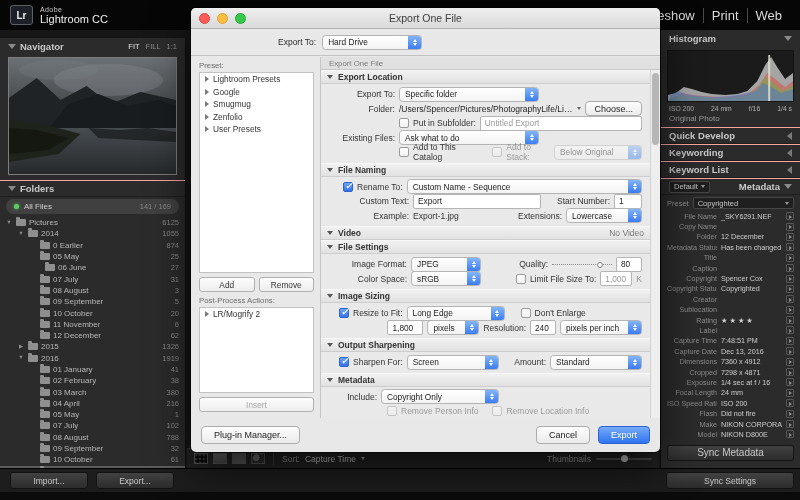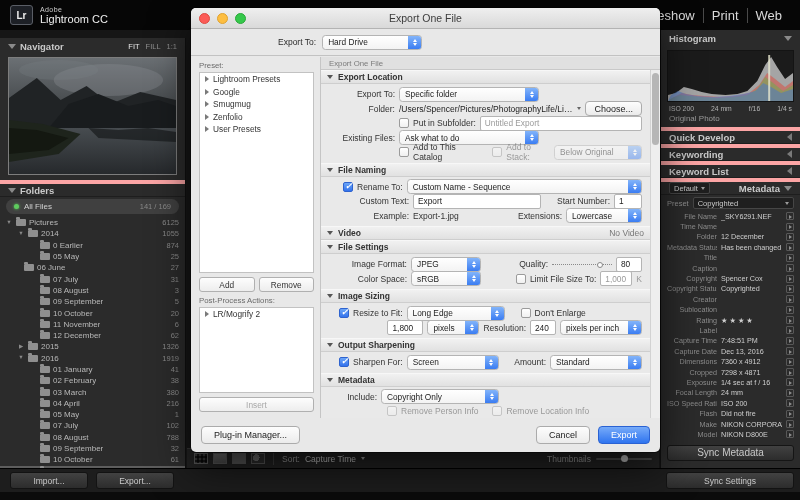--- a/index.html
+++ b/index.html
@@ -13,21 +13,21 @@
 .brand-top{font-size:7px;color:#cfcfcf;letter-spacing:.4px;}
 .brand-bottom{font-size:11px;color:#f0f0f0;}
 .modules{display:flex;align-items:center;font-size:13px;color:#d9d9d9;}
 .module{padding:0 8px;cursor:default;white-space:nowrap;}
 .module+.module{border-left:1px solid #4a4a4a;}
 
 
 .phead{height:17px;display:flex;align-items:center;gap:4px;padding:0 8px;font-size:9.5px;color:#c9c9c9;font-weight:bold;}
 .tri-d{width:0;height:0;border-left:4px solid transparent;border-right:4px solid transparent;border-top:5px solid #8a8a8a;flex:none;}
 .tri-left{width:0;height:0;border-top:4px solid transparent;border-bottom:4px solid transparent;border-right:5px solid #7a7a7a;flex:none;margin-left:auto;}
-.rhead{border-top:4px solid #fca5a5;border-bottom:1px solid #1e1e1e;}
+.rhead{border-top:1px solid #fca5a5;border-bottom:1px solid #1e1e1e;}
 
 
 .lpanel{position:absolute;left:0;top:30px;width:186px;height:438px;background:#2b2b2b;border-right:1px solid #101010;overflow:hidden;margin-top:8px;}
 .nav-opts{margin-left:auto;font-size:7.5px;color:#8f8f8f;font-weight:normal;display:flex;gap:6px;}
 .nav-opts .on{color:#e8e8e8;}
 .thumb{margin:2px 8px 5px;height:118px;border:1px solid #7d7d7d;background:#3c4043;position:relative;overflow:hidden;}
 .thumb svg{position:absolute;left:0;top:0;width:100%;height:100%;}
 .allfiles{margin:2px 6px 3px;height:15px;border-radius:8px;background:#404040;display:flex;align-items:center;gap:5px;padding:0 8px;font-size:8px;color:#d2d2d2;}
 .green-dot{width:5px;height:5px;border-radius:50%;background:#5ecb5e;box-shadow:0 0 3px #5ecb5e;flex:none;}
 .af-count{margin-left:auto;color:#8a8a8a;font-size:7.5px;}
@@ -222,21 +222,21 @@
           <span class="fcount">874</span>
         </div>
 
         <div class="trow" style="padding-left: 29px;">
           <span class="twisty"></span>
           <i class="ficon"></i>
           <span class="flabel">05 May</span>
           <span class="fcount">25</span>
         </div>
 
-        <div class="trow" style="padding-left: 13px;">
+        <div class="trow" style="padding-left: 34px;">
           <span class="twisty"></span>
           <i class="ficon"></i>
           <span class="flabel">06 June</span>
           <span class="fcount">27</span>
         </div>
 
         <div class="trow" style="padding-left: 29px;">
           <span class="twisty"></span>
           <i class="ficon"></i>
           <span class="flabel">07 July</span>
@@ -424,21 +424,21 @@
     </div>
     <div>
 
         <div class="mrow">
           <span class="mlab">File Name</span>
           <span class="mval">_SKY6291.NEF</span>
           <i class="mact"></i>
         </div>
 
         <div class="mrow">
-          <span class="mlab">Time Name</span>
+          <span class="mlab">Copy Name</span>
           <span class="mval"></span>
           <i class="mact"></i>
         </div>
 
         <div class="mrow">
           <span class="mlab">Folder</span>
           <span class="mval">12 December</span>
           <i class="mact"></i>
         </div>
 

